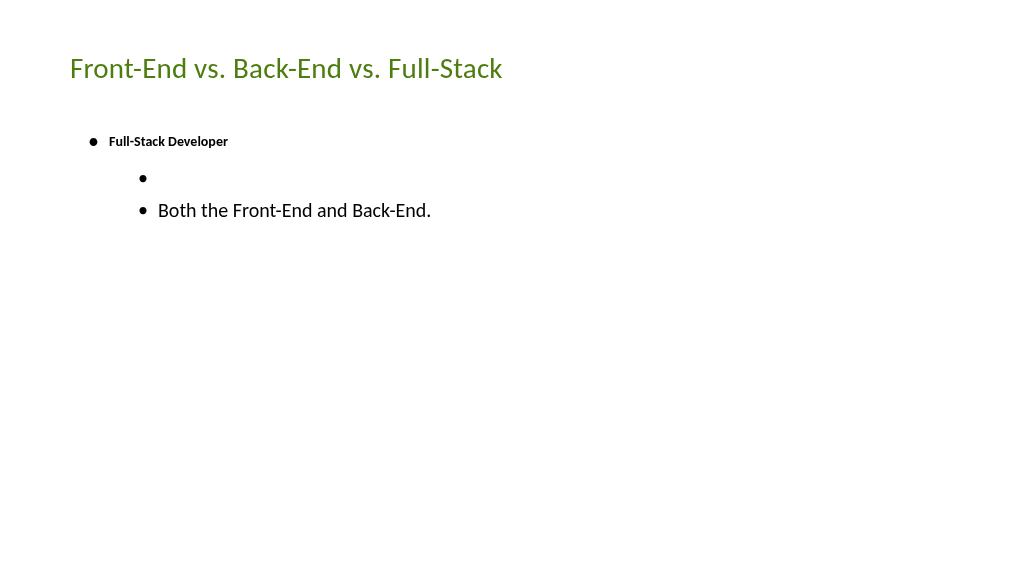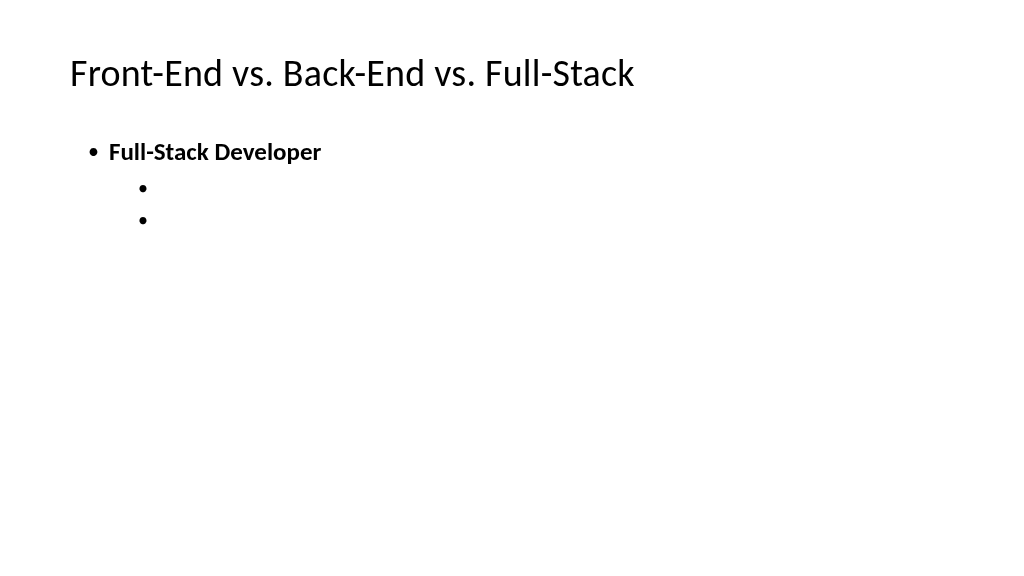--- a/index.html
+++ b/index.html
@@ -10,43 +10,43 @@
     body {
       width: 1024px;
       height: 576px;
       background: #ffffff;
       font-family: Calibri, 'Segoe UI', Arial, sans-serif;
       color: #000000;
       padding: 50px 70px;
       overflow: hidden;
     }
     .slide-title {
-      font-size: 38px;
+      font-size: 29px;
       font-weight: 400;
-      color: #000000;
+      color: #4d7c0f;
       margin-bottom: 42px;
       letter-spacing: 0.2px;
     }
     .content {
       padding-left: 0;
     }
     .bullet-level-1 {
       display: flex;
       align-items: flex-start;
       margin-bottom: 8px;
       padding-left: 18px;
     }
     .bullet-level-1 .bullet-marker {
       font-size: 22px;
       line-height: 28px;
       margin-right: 10px;
       color: #000000;
     }
     .bullet-level-1 .bullet-text {
-      font-size: 25px;
+      font-size: 14px;
       font-weight: 700;
       line-height: 28px;
       text-align: right;
     }
     .bullet-level-2 {
       display: flex;
       align-items: flex-start;
       margin-bottom: 4px;
       padding-left: 68px;
     }
@@ -70,14 +70,15 @@
 <div class="content">
   <div class="bullet-level-1">
     <span class="bullet-marker">•</span>
     <span class="bullet-text">Full-Stack Developer</span>
   </div>
   <div class="bullet-level-2">
     <span class="bullet-marker">•</span>
   </div>
   <div class="bullet-level-2">
     <span class="bullet-marker">•</span>
+    <span class="bullet-text">Both the Front-End and Back-End.</span>
   </div>
 </div>
 
 </body></html>

